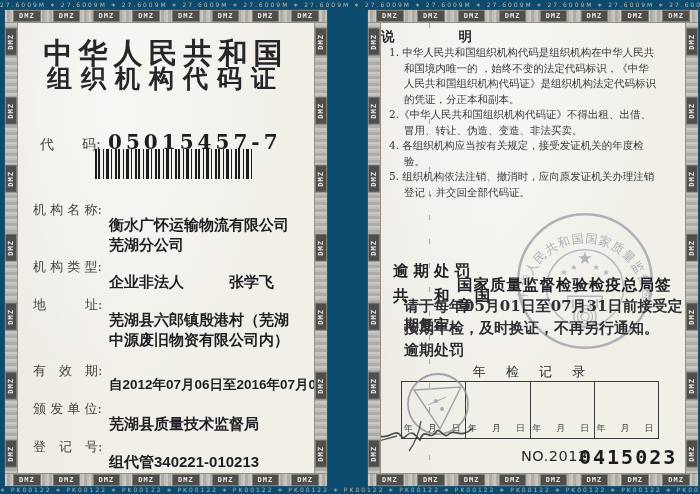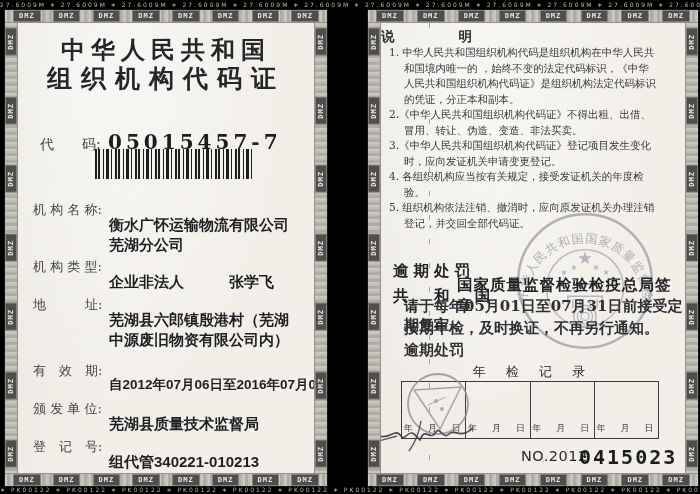--- a/index.html
+++ b/index.html
@@ -1,16 +1,16 @@
 <!DOCTYPE html>
 <html><head>
 <meta charset="utf-8">
 <style>
   html,body{margin:0;padding:0;}
-  .canvas{position:relative;width:700px;height:494px;background:#000000;overflow:hidden;
+  .canvas{position:relative;width:700px;height:494px;background:#0c4a6e;overflow:hidden;
           font-family:"DejaVu Sans",sans-serif;color:#222;}
   .edge-text{position:absolute;left:0;right:0;font-size:6px;line-height:7px;color:#bcb8ae;
              white-space:nowrap;overflow:hidden;letter-spacing:2px;}
   .edge-text.top{top:1px;}
   .edge-text.bottom{bottom:1px;}
 
   
   .page{position:absolute;top:10px;height:476px;box-shadow:0 0 1px #908d87;background:#bdbab4;}
   .page.front{left:5px;width:322px;}
   .page.back{left:368px;width:330px;}
@@ -27,21 +27,21 @@
         letter-spacing:1px;padding:1px 5px;box-shadow:0 0 0 1px #84817c;}
   .band.v .chip{writing-mode:vertical-rl;transform:rotate(180deg);padding:5px 1px;}
 
   .paper{position:absolute;inset:13px;background:#f2efe9;overflow:hidden;z-index:1;
          background-image:radial-gradient(ellipse at 30% 15%,rgba(255,255,255,.55),rgba(255,255,255,0) 60%),
                           linear-gradient(100deg,rgba(0,0,0,.025),rgba(0,0,0,0) 45%);}
 
   
   .cert-title{position:absolute;left:0;right:0;text-align:center;font-weight:bold;color:#26262a;
               font-family:"DejaVu Sans",sans-serif;}
-  .cert-title.l1{top:11px;font-size:24px;letter-spacing:6px;}
+  .cert-title.l1{top:11px;font-size:29px;letter-spacing:6px;}
   .cert-title.l2{top:39px;font-size:25px;letter-spacing:9px;}
   .code-row{position:absolute;top:95px;left:22px;display:flex;align-items:baseline;margin-top:12px;}
   .code-label{font-family:"DejaVu Serif",serif;font-size:14px;color:#45443f;flex:0 0 68px;}
   .code-value{font-family:"DejaVu Serif",serif;font-size:20px;font-weight:bold;letter-spacing:4px;color:#1d1d20;}
   .barcode{position:absolute;left:77px;top:126px;width:158px;height:30px;background:
     repeating-linear-gradient(90deg,#1c1c1c 0 2px,#f4f2ec 2px 3px,#1c1c1c 3px 5px,#f4f2ec 5px 8px,
     #1c1c1c 8px 9px,#f4f2ec 9px 11px,#1c1c1c 11px 14px,#f4f2ec 14px 16px,#1c1c1c 16px 17px,#f4f2ec 17px 20px);}
   .f-row{position:absolute;left:15px;right:12px;display:flex;align-items:flex-start;}
   .f-label{flex:0 0 76px;font-family:"DejaVu Serif",serif;font-size:13px;color:#45443f;padding-top:2px;}
   .f-value{font-family:Liberation Sans, sans-serif;font-size:15px;font-weight:bold;color:#1e1e22;
@@ -209,21 +209,20 @@
       </div>
 
     <div class="paper">
       <div class="fold-line"></div>
 
       <div class="back-heading">说　　　　明</div>
 
       <ol class="notes">
         <li>1. 中华人民共和国组织机构代码是组织机构在中华人民共和国境内唯一的 ，始终不变的法定代码标识，《中华人民共和国组织机构代码证》是组织机构法定代码标识的凭证，分正本和副本。</li>
         <li>2.《中华人民共和国组织机构代码证》不得出租、出借、冒用、转让、伪造、变造、非法买卖。</li>
-        <li>3.《中华人民共和国组织机构代码证》登记项目发生变化时，应向发证机关申请变更登记。</li>
         <li>4. 各组织机构应当按有关规定，接受发证机关的年度检验。</li>
         <li>5. 组织机构依法注销、撤消时，应向原发证机关办理注销登记，并交回全部代码证。</li>
       </ol>
 
       <svg class="seal" viewBox="0 0 170 170">
         <circle cx="85" cy="85" r="66" fill="none" stroke="#a7a4ae" stroke-width="2.5"></circle>
         <defs>
           <path id="ringPath" d="M27,105 A58,58 0 1 1 143,105"></path>
         </defs>
         <text class="seal-ring"><textPath href="#ringPath">中华人民共和国国家质量监督检验检疫总局</textPath></text>

